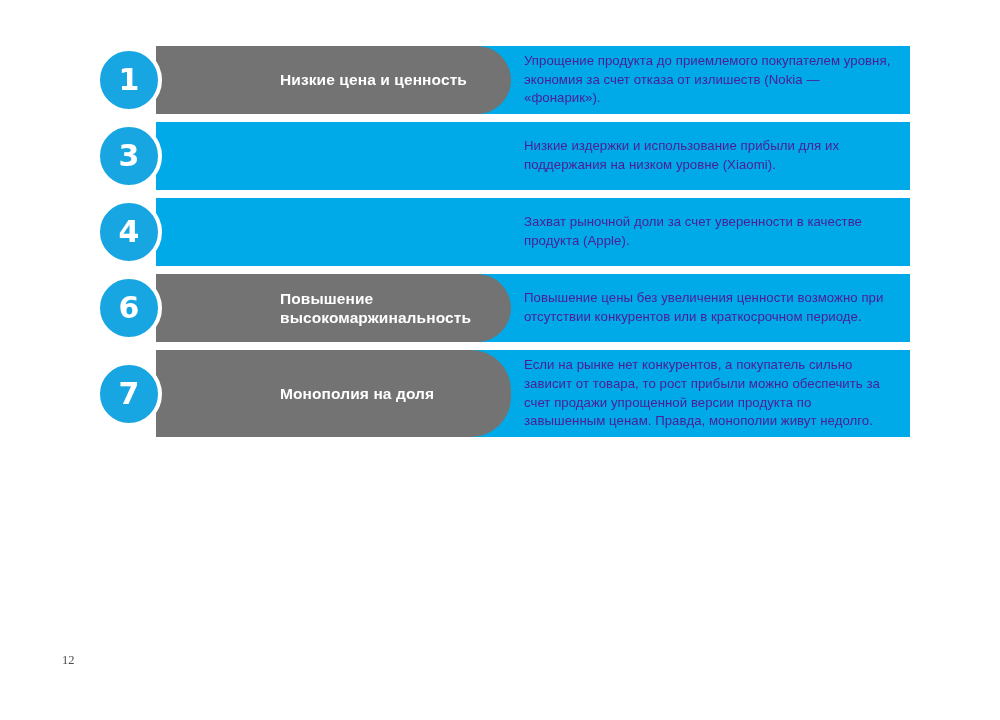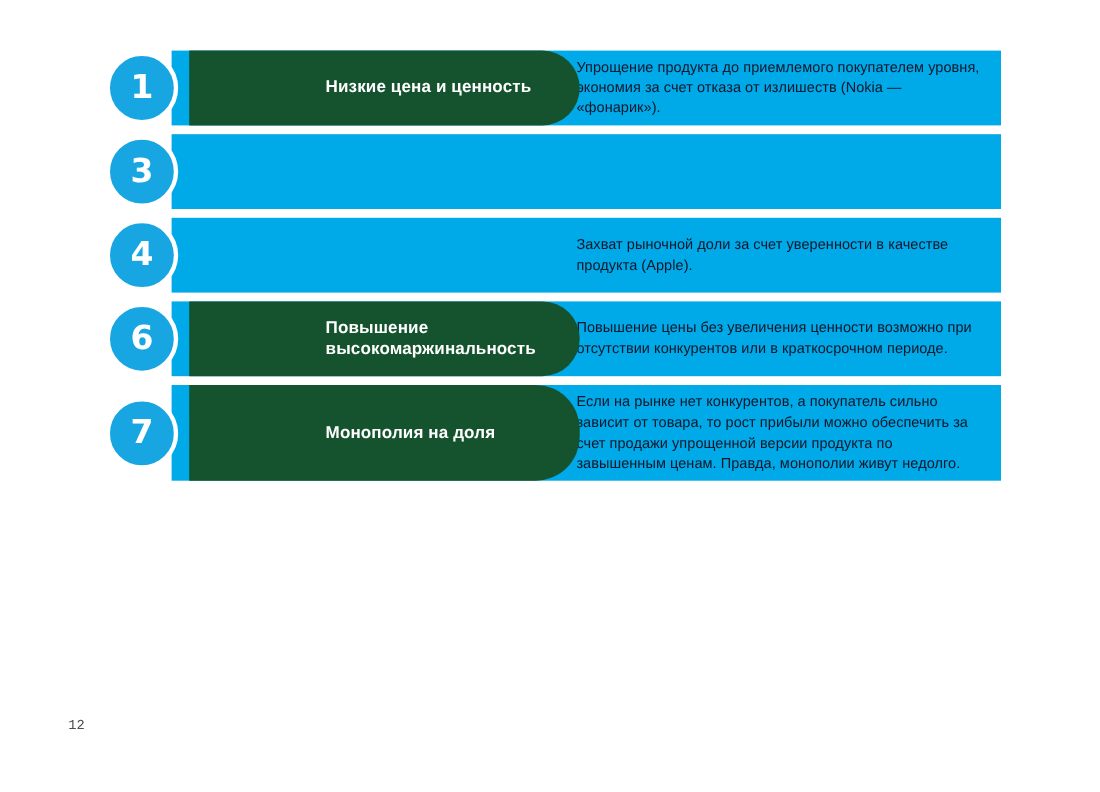--- a/index.html
+++ b/index.html
@@ -43,25 +43,25 @@
     background: #00a9e8;
     min-height: 68px;
     display: flex;
     align-items: center;
     box-sizing: border-box;
   }
 
   
   .label-pill {
     position: absolute;
-    left: 16px;
+    left: 0;
     top: 0;
     bottom: 0;
     width: 355px;
-    background: #14532d;
+    background: #737373;
     border-top-right-radius: 40px;
     border-bottom-right-radius: 40px;
     display: flex;
     align-items: center;
     box-sizing: border-box;
     z-index: 2;
   }
 
   .label-text {
     color: #ffffff;
@@ -96,42 +96,42 @@
     font-size: 30px;
     font-weight: bold;
     line-height: 1;
     font-family: "DejaVu Sans", "Liberation Sans", sans-serif;
   }
 
   
   .desc-text {
     position: relative;
     z-index: 1;
-    color: #0f172a;
+    color: #4c1d95;
     font-size: 13.2px;
     line-height: 1.42;
     margin-left: 368px;
     padding-right: 16px;
     padding-top: 6px;
     padding-bottom: 6px;
     letter-spacing: 0.05px;
   }
 
   
   .h-2line  .desc-band { min-height: 68px; }
   .h-3line  .desc-band { min-height: 72px; }
 
   
   #page-number {
     position: absolute;
     left: 62px;
     top: 653px;
     color: #4d4d4d;
     font-size: 12.5px;
-    font-family: Liberation Mono, monospace;
+    font-family: Liberation Serif, serif;
   }
 </style>
 </head>
 <body>
 
 <div id="slide">
 
   <div id="strategy-list">
 
     <div class="row h-2line">
@@ -142,20 +142,21 @@
         </div>
       </div>
       <div class="num-circle">
         <span class="num-text">1</span>
       </div>
     </div>
 
 
     <div class="row h-2line">
       <div class="desc-band">
+        <div class="desc-text">Низкие издержки и использование прибыли для их поддержания на низком уровне (Xiaomi).</div>
       </div>
       <div class="num-circle">
         <span class="num-text">3</span>
       </div>
     </div>
 
     <div class="row h-2line">
       <div class="desc-band">
         <div class="desc-text">Захват рыночной доли за счет уверенности в качестве продукта (Apple).</div>
       </div>

